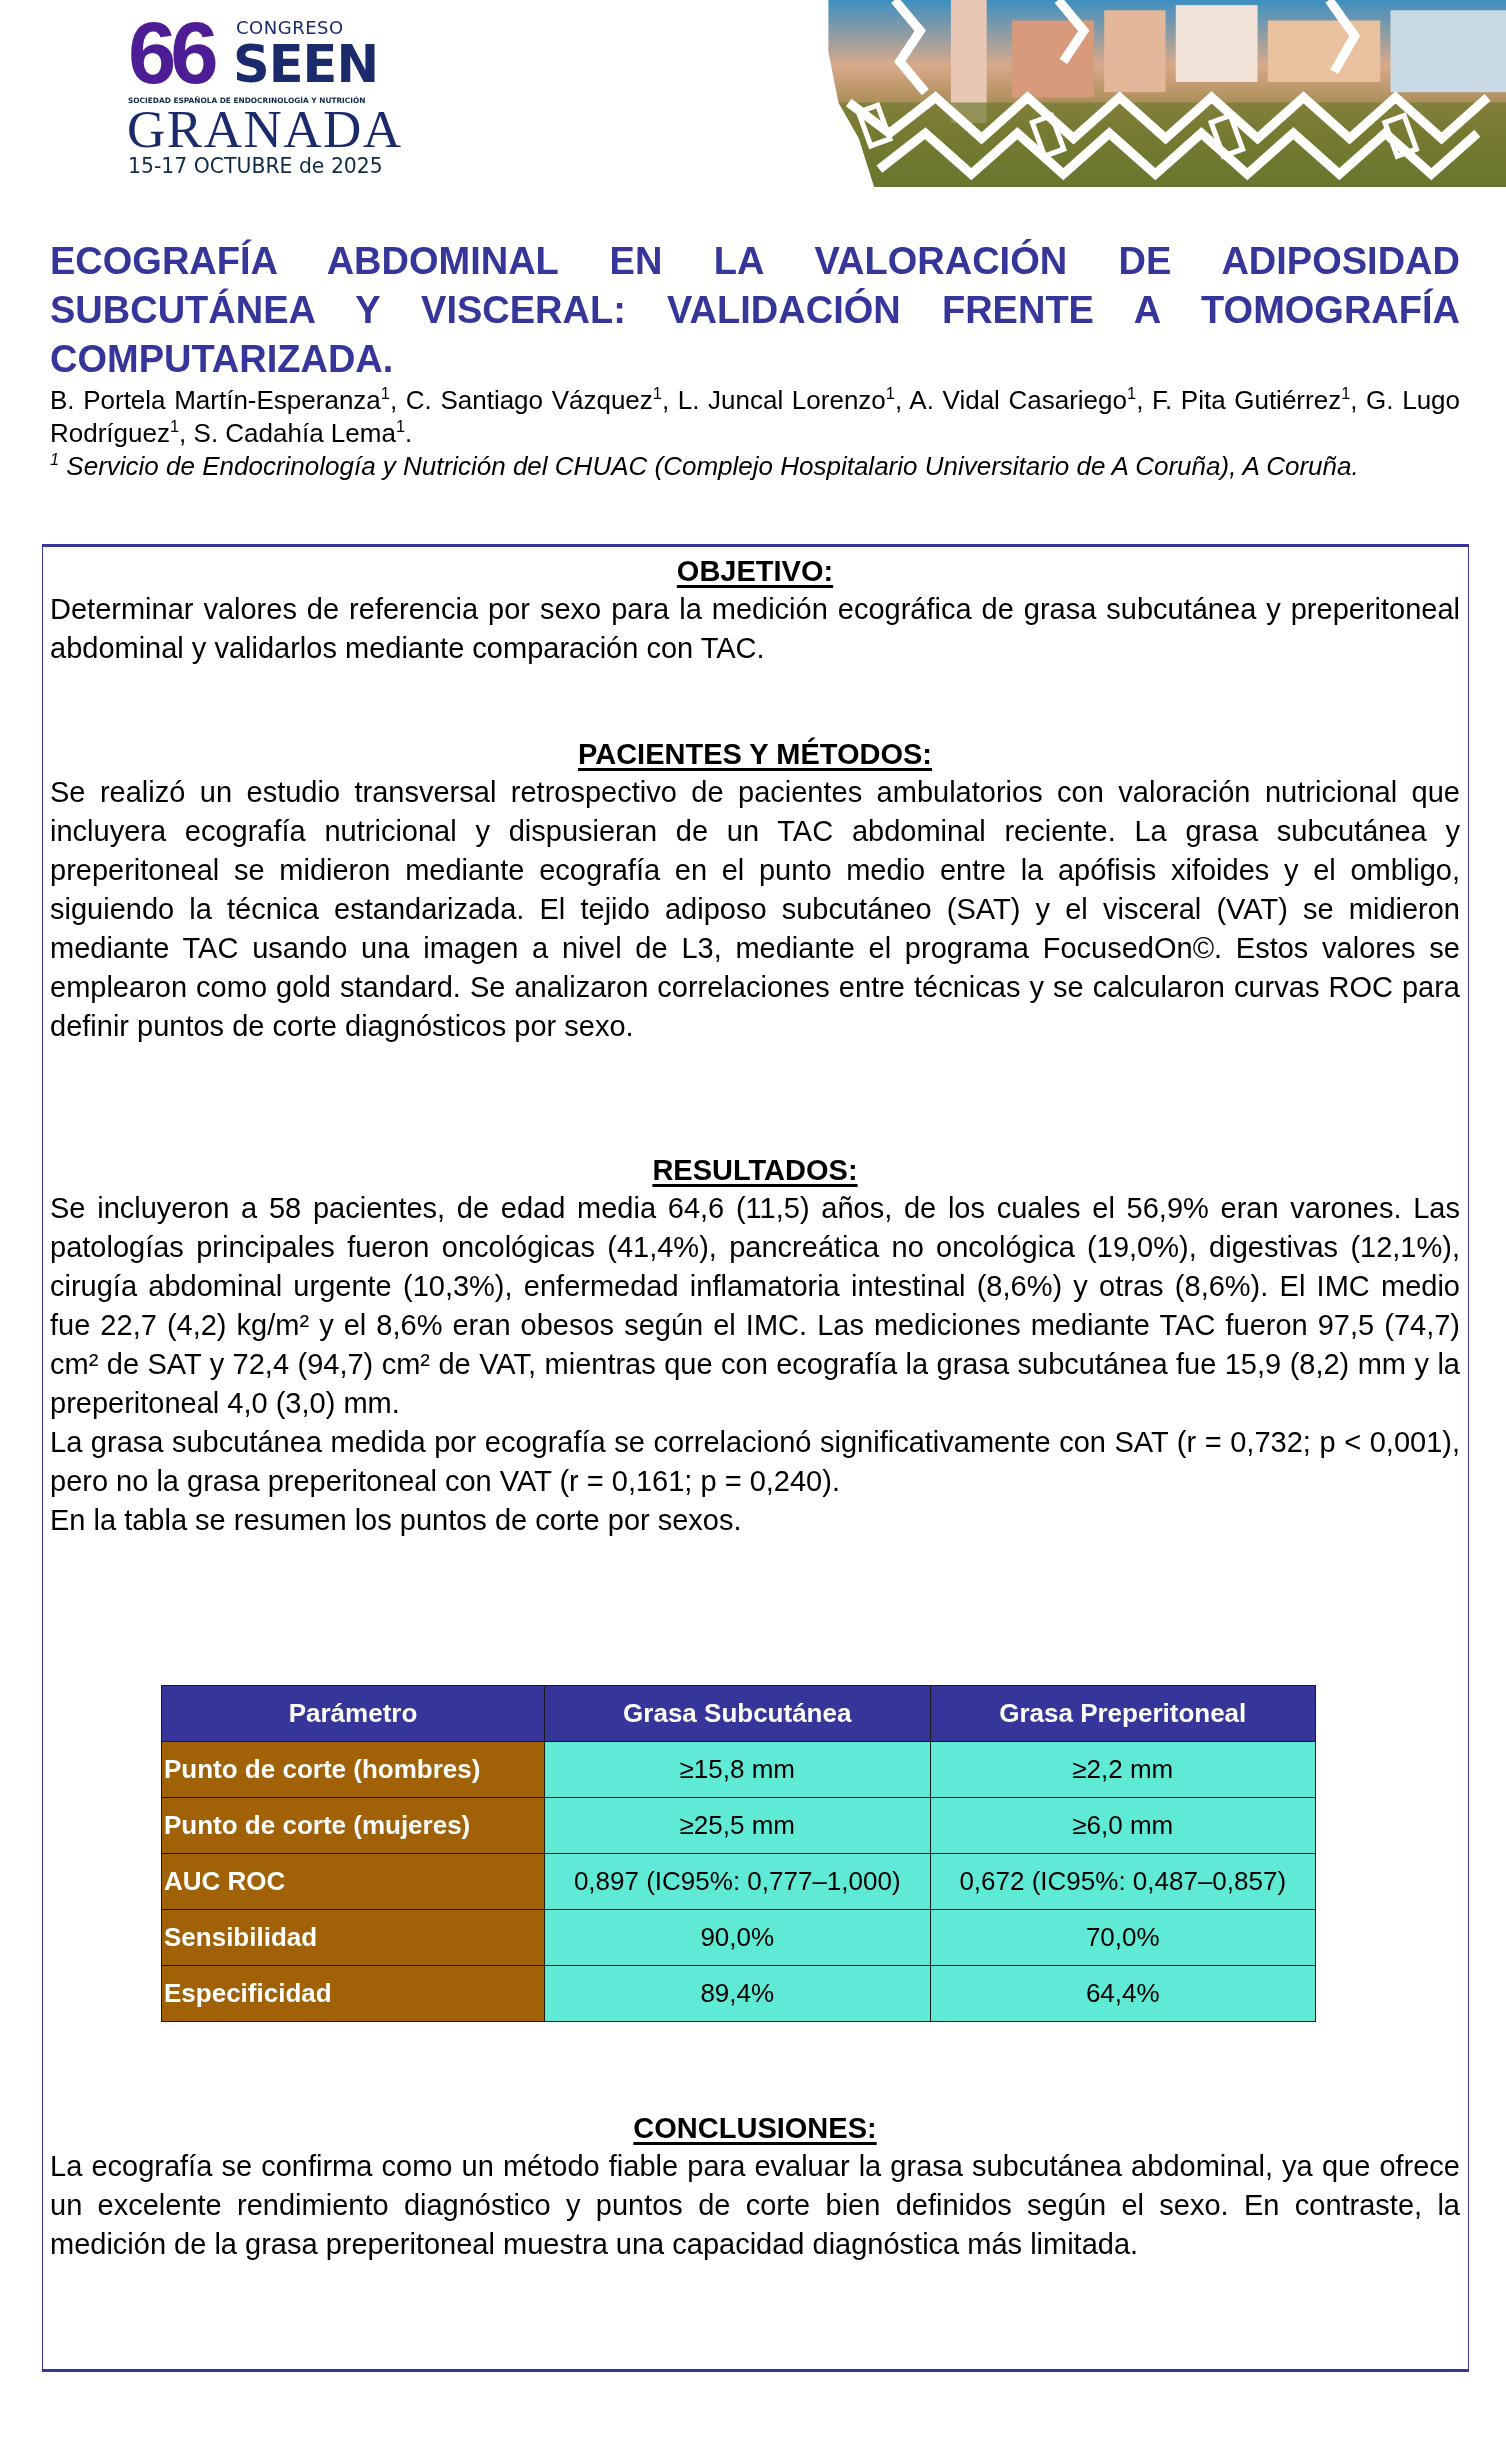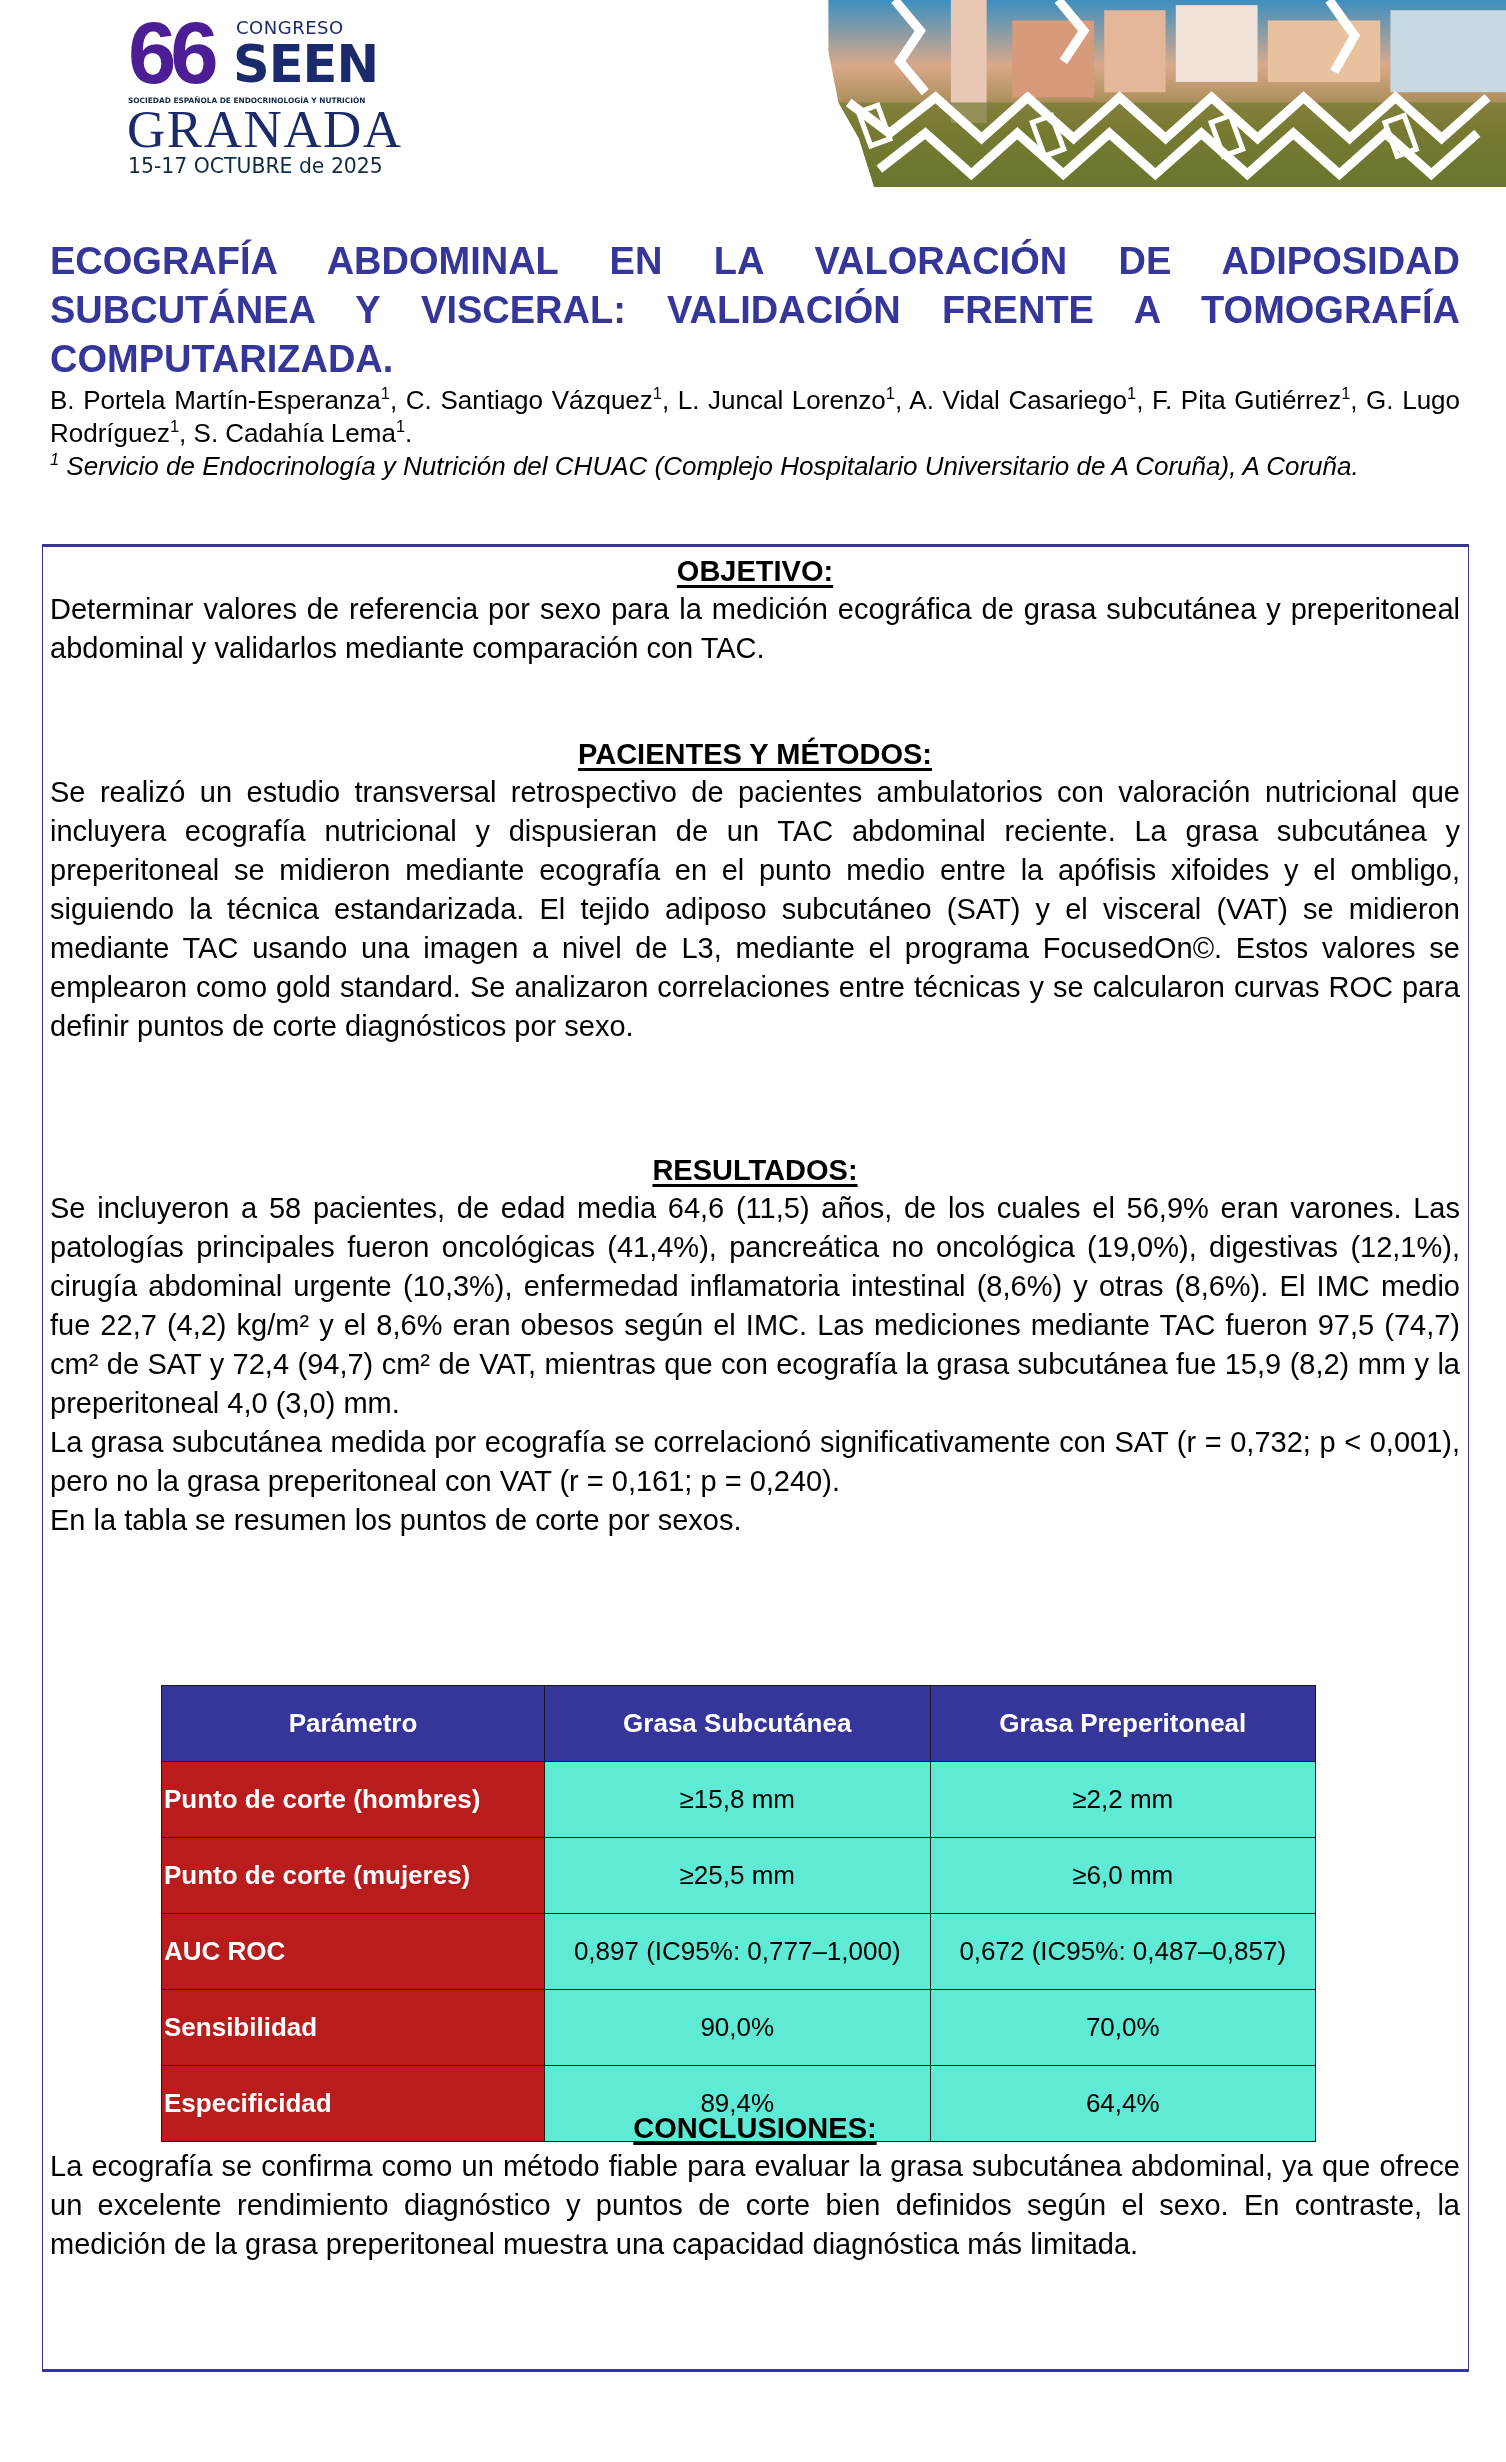--- a/index.html
+++ b/index.html
@@ -39,23 +39,23 @@
          border:1.5px solid #35359a; border-top-width:3.1px; border-bottom-width:3.1px; box-sizing:border-box; }
   .section { position:absolute; left:50px; width:1410px; }
   .section h2 { margin:0; font-size:29px; line-height:37px; font-weight:bold; text-decoration:underline;
                 text-decoration-thickness:2.6px; text-underline-offset:4.1px;text-align:center; }
   .section p { margin:0; font-size:29px; line-height:39px; text-align:justify; }
   .section p.last-left { text-align-last:left; }
 
   
   table.results { position:absolute; left:161px; top:1685px; width:1155px; border-collapse:collapse;
                   font-size:26px; }
-  table.results th, table.results td { border:1.5px solid #1a1a1a; height:55px; padding:10px 2px; }
+  table.results th, table.results td { border:1.5px solid #1a1a1a; height:55px; padding:0 2px; }
   table.results th { background:#35359a; color:#ffffff; font-weight:bold; text-align:center; }
-  table.results td.param { background:#b91c1c; color:#ffffff; font-weight:bold; text-align:left; width:378px; }
+  table.results td.param { background:#a16207; color:#ffffff; font-weight:bold; text-align:left; width:378px; }
   table.results td.val { background:#5eead4; color:#000; text-align:center; }
 </style>
 </head>
 <body>
 
 <div class="logo">
   <div class="num">66</div>
   <div class="congreso">CONGRESO</div>
   <div class="seen">SEEN</div>
   <div class="society">SOCIEDAD ESPAÑOLA DE ENDOCRINOLOGÍA Y NUTRICIÓN</div>

